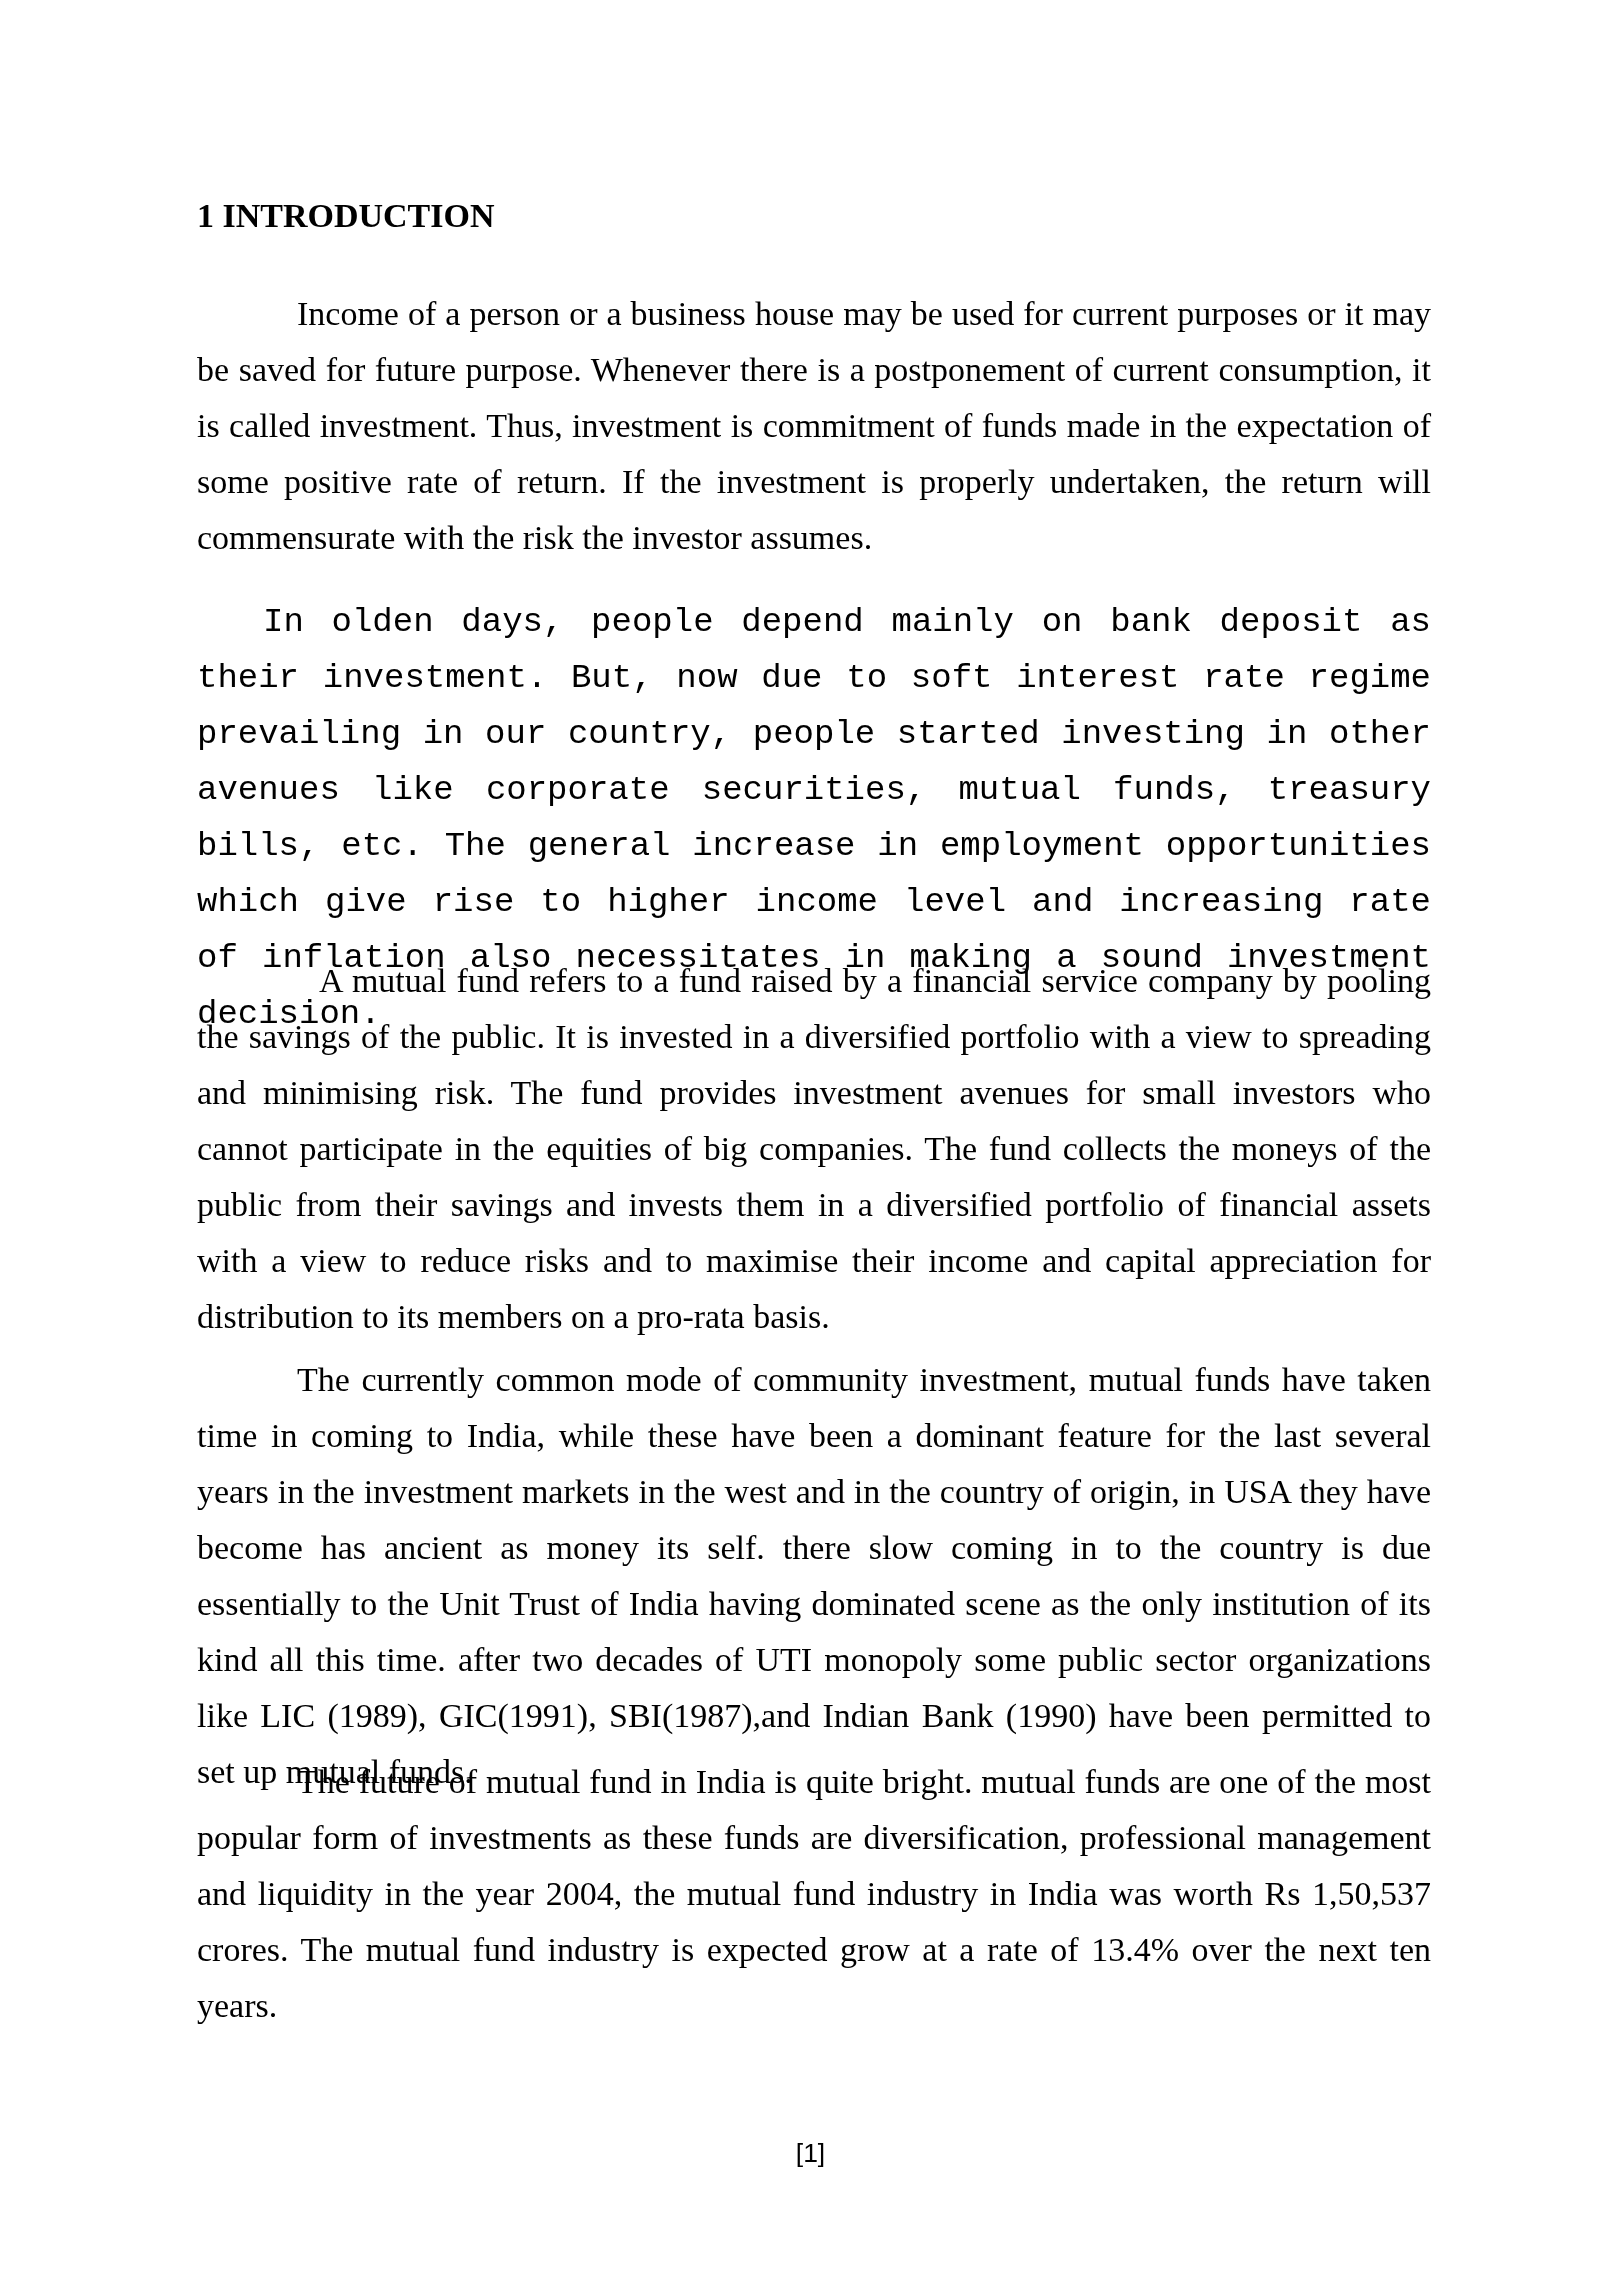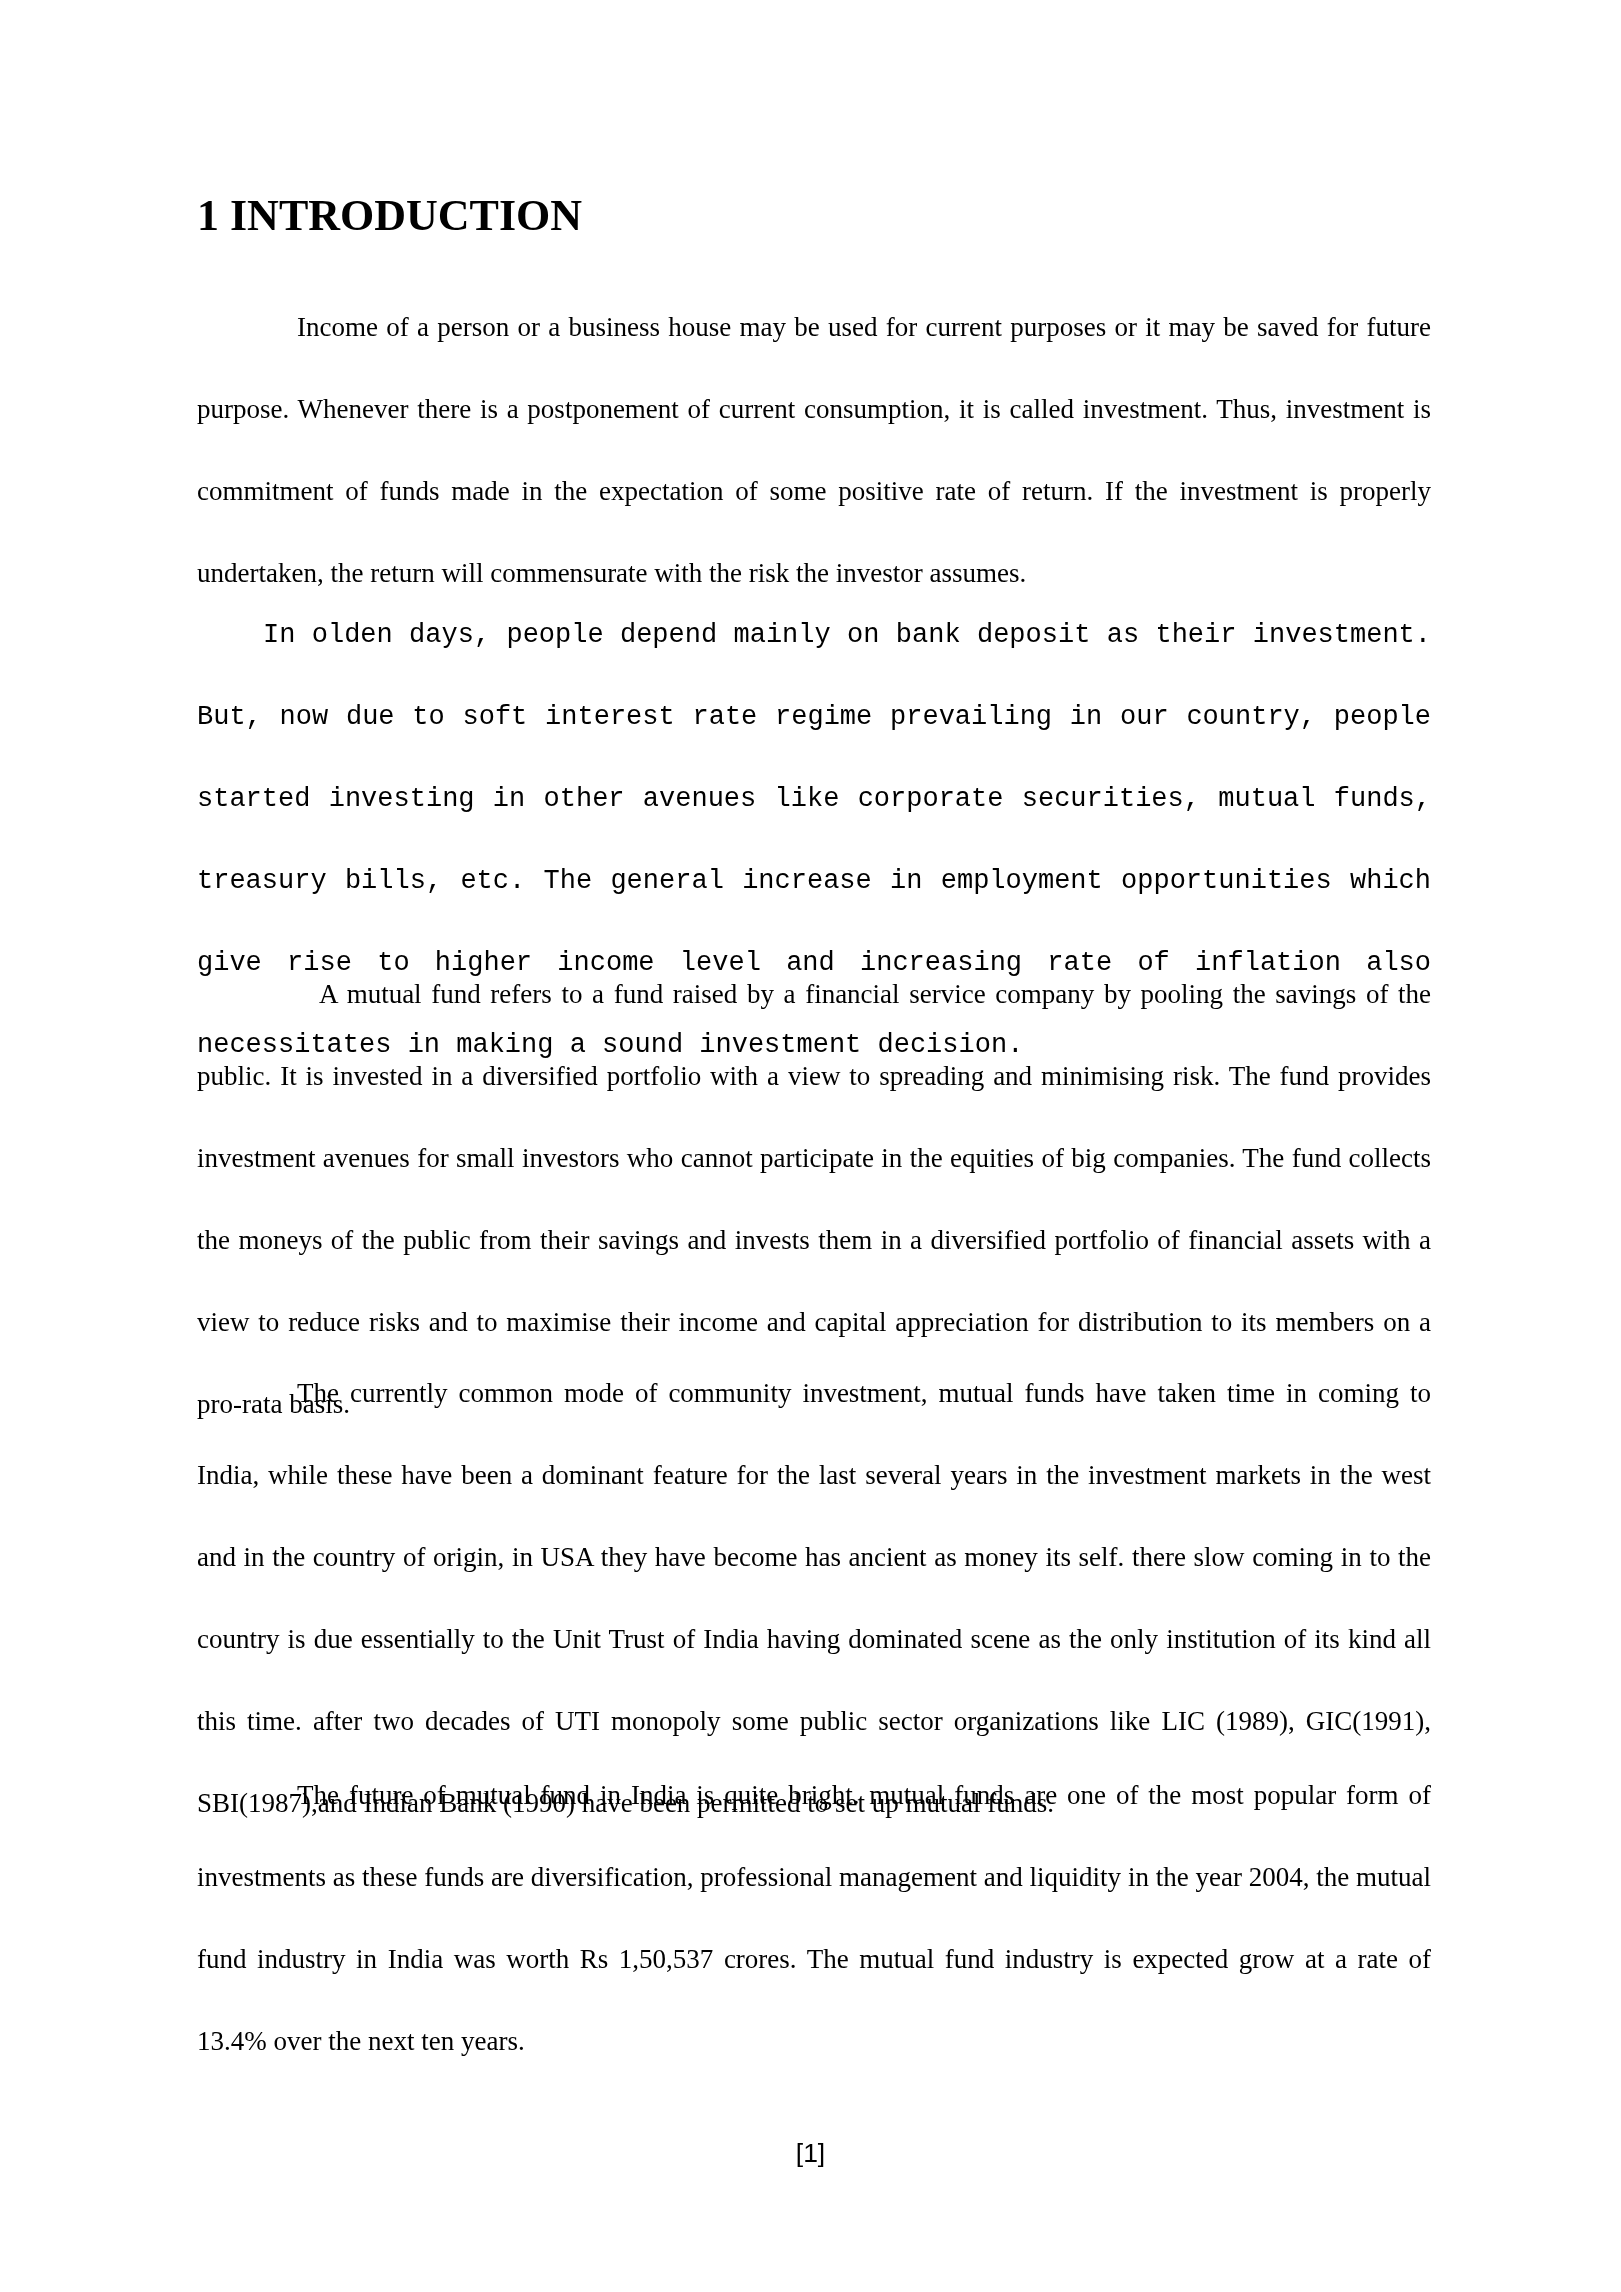--- a/index.html
+++ b/index.html
@@ -19,32 +19,32 @@
       position: absolute;
       left: 197px;
       top: 0;
       width: 1234px;
     }
     .heading {
       position: absolute;
       left: 0;
       top: 196px;
       margin: 0;
-      font-size: 44px;
+      font-size: 34px;
       font-weight: bold;
       line-height: 39px;
       white-space: nowrap;
     }
     .para {
       position: absolute;
       left: 0;
       width: 1234px;
       margin: 0;
-      font-size: 27px;
-      line-height: 82px;
+      font-size: 34px;
+      line-height: 56px;
       text-align: justify;
       text-align-last: left;
     }
     .p1 { top: 286px; text-indent: 100px; }
     .p2 { top: 594px; text-indent: 66px; font-family: Liberation Mono, monospace; }
     .p3 { top: 953px; text-indent: 122px; }
     .p4 { top: 1352px; text-indent: 100px; }
     .p5 { top: 1754px; text-indent: 100px; }
     .page-number {
       position: absolute;

